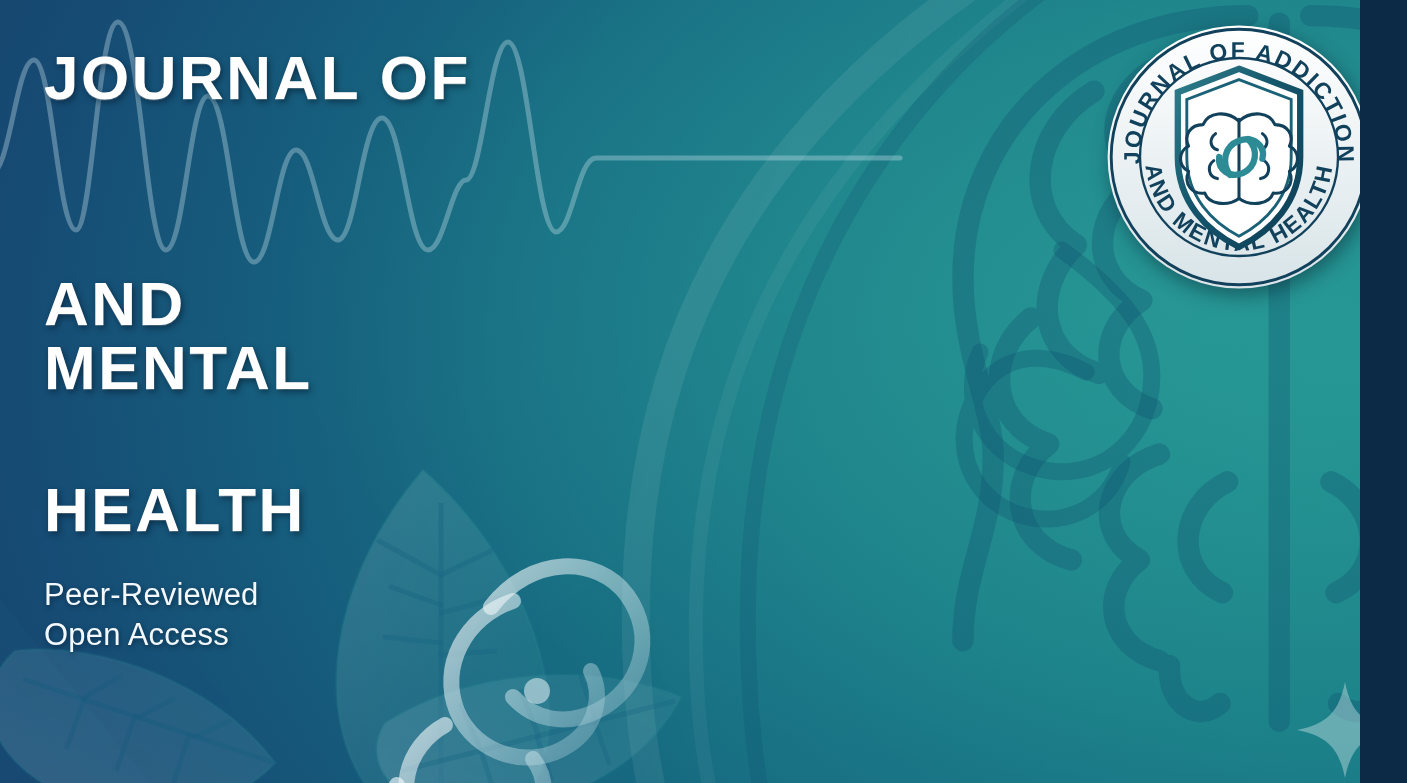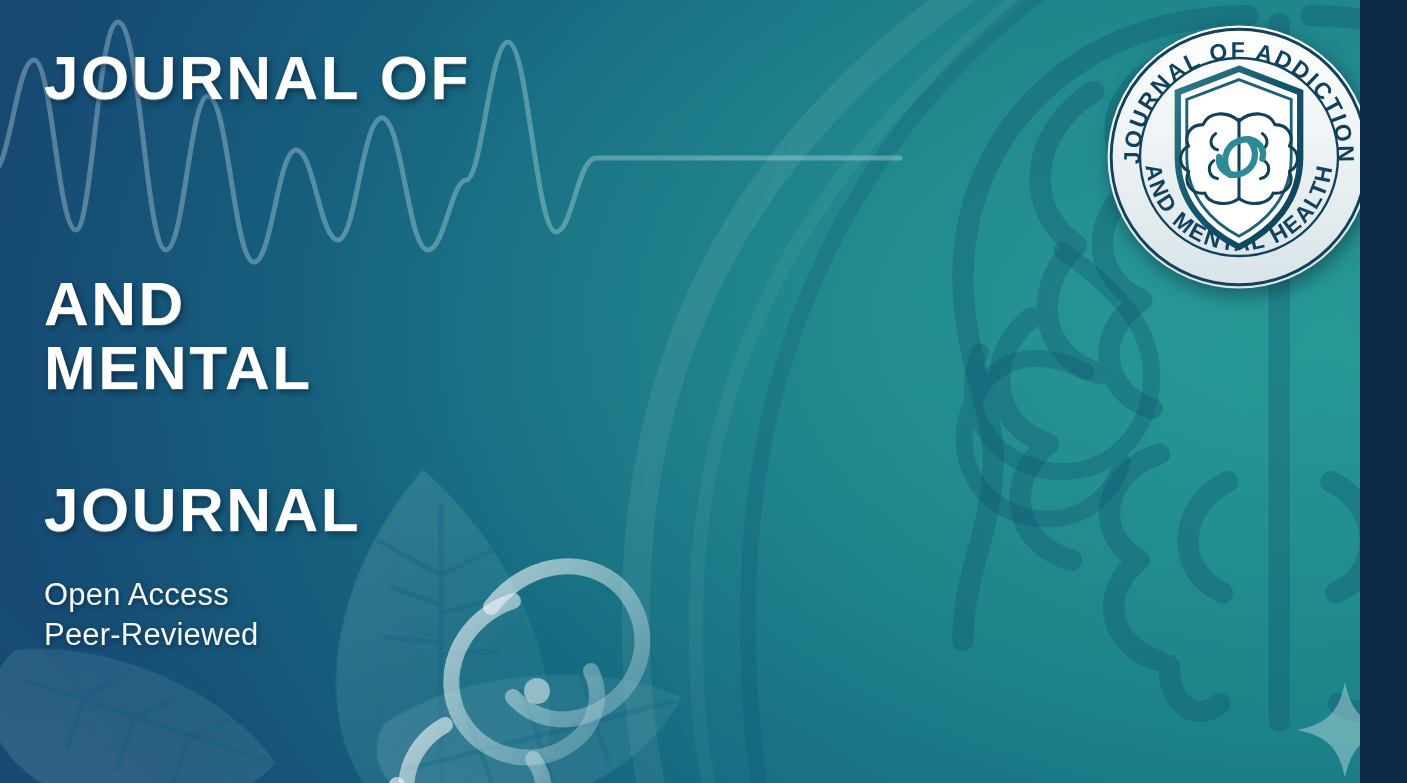--- a/index.html
+++ b/index.html
@@ -204,26 +204,26 @@
   <div class="left-block group-journal">
     <p class="title-line">JOURNAL OF</p>
   </div>
 
   <div class="left-block group-and">
     <p class="title-line">AND</p>
     <p class="title-line">MENTAL</p>
   </div>
 
   <div class="left-block group-health">
-    <p class="title-line">JOURNAL</p>
+    <p class="title-line">HEALTH</p>
   </div>
 
   <div class="tagline">
+    <div>Peer-Reviewed</div>
     <div>Open Access</div>
-    <div>Peer-Reviewed</div>
   </div>
 
 
   <div class="logo">
     <svg viewBox="0 0 300 300" aria-hidden="true">
       <defs>
         <path id="arcTop" d="M 40 150 A 110 110 0 0 1 260 150"></path>
         <path id="arcBottom" d="M 46 150 A 104 104 0 0 0 254 150"></path>
         <linearGradient id="gShield" x1="0" y1="0" x2="1" y2="1">
           <stop offset="0%" stop-color="#2f7f8c"></stop>

